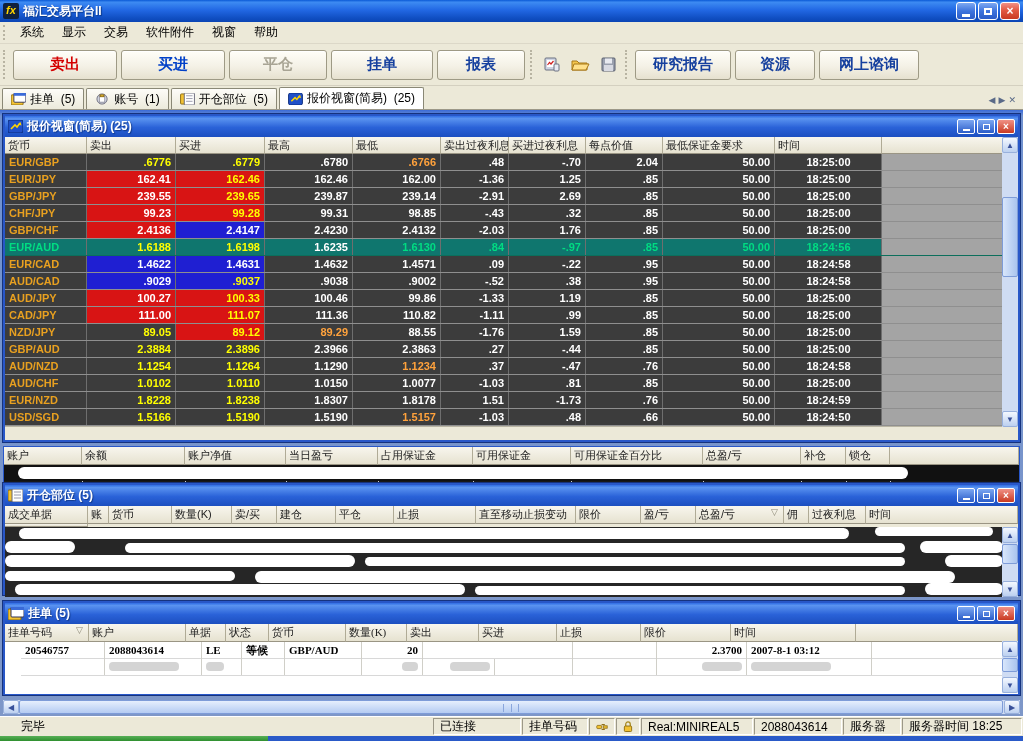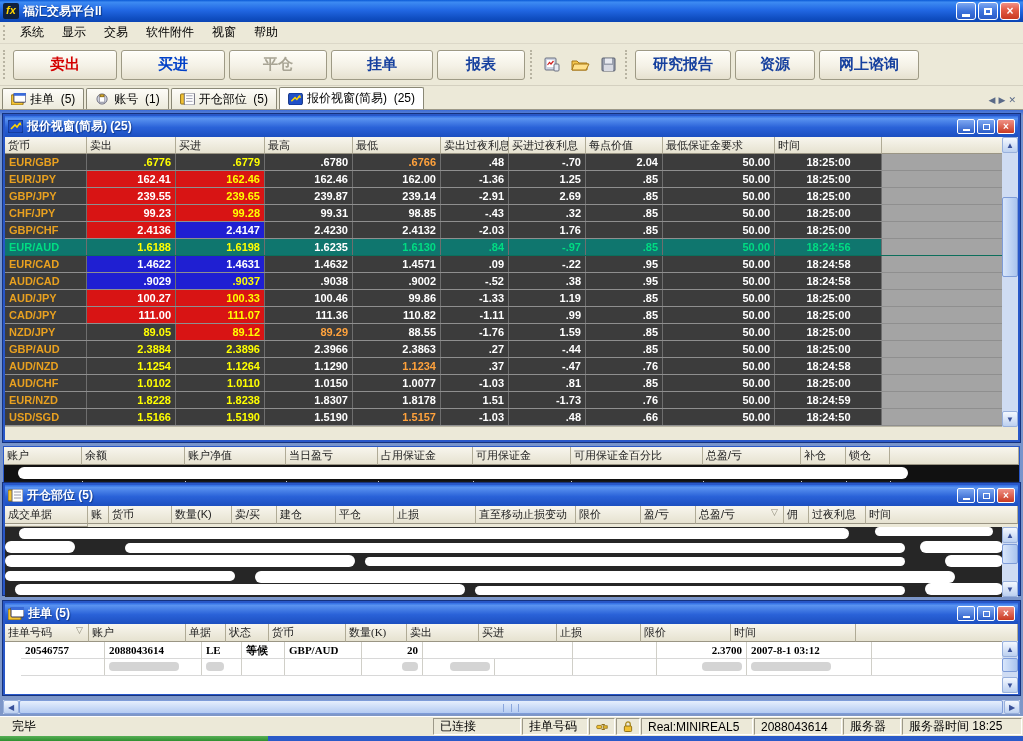--- a/index.html
+++ b/index.html
@@ -126,21 +126,21 @@
     border-radius:2px; background:linear-gradient(180deg,#e6effd,#b4cbf2); }
   #hthumb .gripmarks { position:absolute; left:50%; top:3px; width:16px; height:8px; margin-left:-8px;
     border-left:1px solid #8aa6dc; border-right:1px solid #8aa6dc; }
   #hthumb .gripmarks i { display:block; width:1px; height:8px; background:#8aa6dc; margin:0 auto; }
 
   
   #statusbar { position:absolute; left:0; top:716px; width:1023px; height:20px; background:#ece9d8;
     border-top:1px solid #fff; display:flex; align-items:stretch; font-size:12px; }
   .spanel { border:1px solid; border-color:#9c9888 #fff #fff #9c9888; margin:1px 1px 1px 0;
     display:flex; align-items:center; padding:0 6px; white-space:nowrap; }
-  #sp-left { flex:1; border:none; padding-left:12px; }
+  #sp-left { flex:1; border:none; padding-left:21px; }
   #bottom-strip { position:absolute; left:0; top:736px; width:1023px; height:5px; background:#2a5ac8; }
   #bottom-strip .greenseg { position:absolute; left:0; top:0; width:268px; height:5px;
     background:linear-gradient(180deg,#58b058,#2f8f2f); }
 
   svg { display:block; }
 </style>
 </head>
 <body>
 
 <div id="titlebar">

